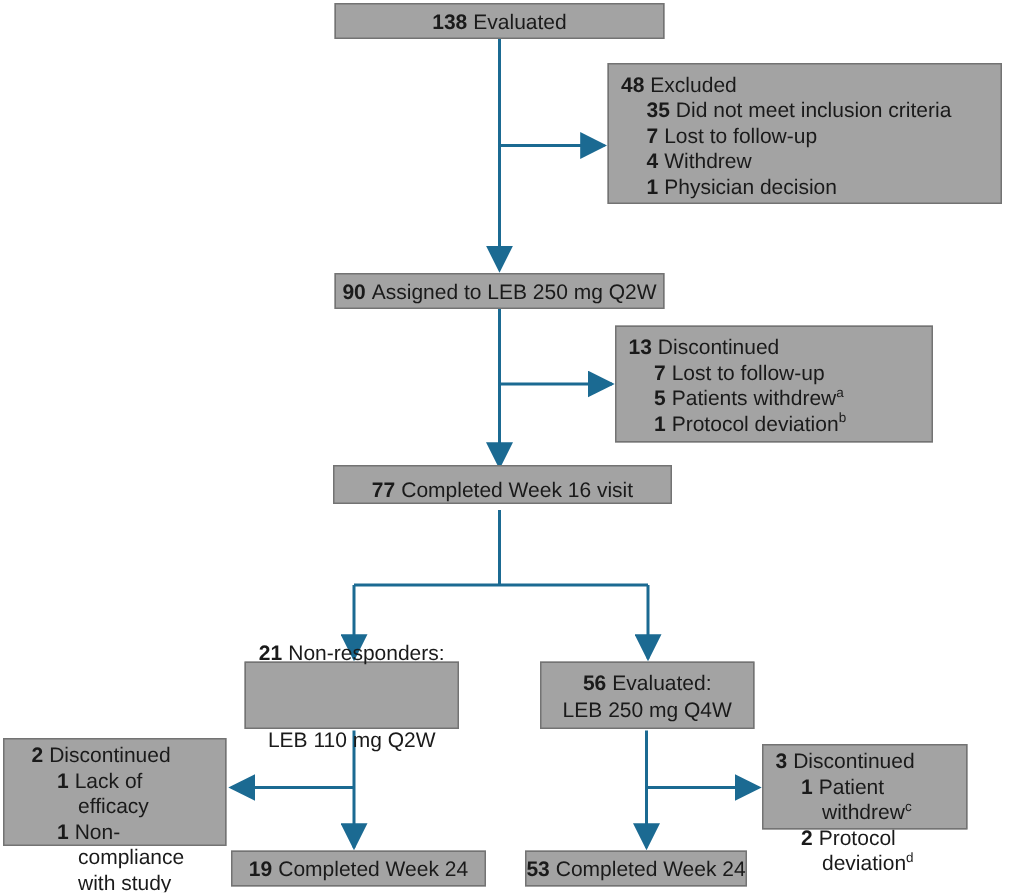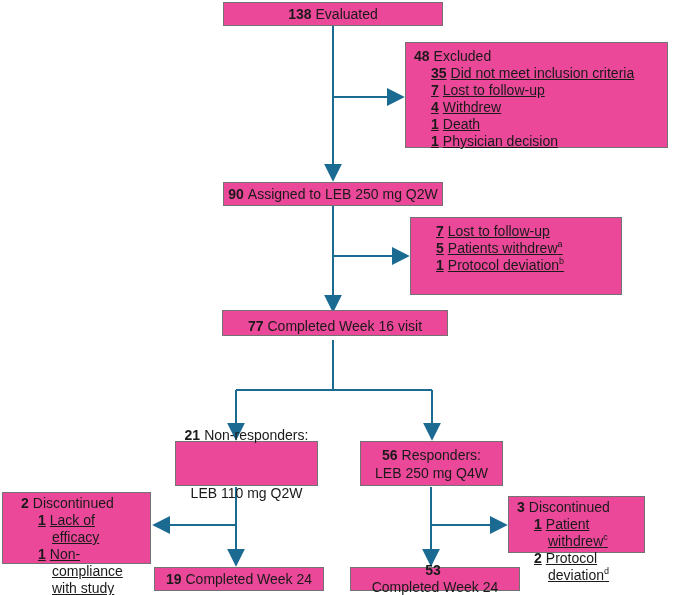--- a/index.html
+++ b/index.html
@@ -28,21 +28,21 @@
     stroke: var(--arrow, #1b6a92);
     stroke-width: 2;
   }
   .overlay marker path {
     fill: var(--arrow, #1b6a92);
     stroke: none;
   }
   .box {
     position: absolute;
     box-sizing: border-box;
-    background: #ec4899;
+    background: #a3a3a3;
     border: 1px solid var(--border, #737373);
     line-height: 17px;
   }
   .box b { margin-right: 4px; font-weight: 700; }
   .center-box {
     display: flex;
     align-items: center;
     justify-content: center;
     white-space: nowrap;
   }
@@ -54,21 +54,20 @@
     text-align: center;
     line-height: 18px;
   }
   .list-box {
     padding: 5px 8px;
   }
   .reason {
     margin-left: 17px;
     padding-left: 14px;
     text-indent: -14px;
-    text-decoration: underline;
   }
   sup {
     font-size: 9px;
     line-height: 0;
   }
 </style>
 </head>
 <body>
 
 <div class="canvas">
@@ -91,70 +90,70 @@
     <path class="arrow" d="M236,525 H154" marker-end="url(#ah)"></path>
     <path class="arrow" d="M431,487 V565" marker-end="url(#ah)"></path>
     <path class="arrow" d="M431,525 H506" marker-end="url(#ah)"></path>
   </svg>
 
   <div class="box center-box" style="left:223px; top:2px; width:220px; height:24px;">
     <b>138</b>
       <span>Evaluated</span>
   </div>
 
-  <div class="box list-box" style="left:405px; top:42px; width:263px; height:106px;">
+  <div class="box list-box" style="left:405px; top:42px; width:263px; height:94px;">
     <div><b>48</b><span>Excluded</span></div>
     <div class="reason"><b>35</b><span>Did not meet inclusion criteria</span><sup></sup></div>
     <div class="reason"><b>7</b><span>Lost to follow-up</span><sup></sup></div>
     <div class="reason"><b>4</b><span>Withdrew</span><sup></sup></div>
-    <div class="reason"><b>1</b><span>Death</span><sup></sup></div>
     <div class="reason"><b>1</b><span>Physician decision</span><sup></sup></div>
   </div>
 
   <div class="box center-box" style="left:223px; top:182px; width:220px; height:24px;">
     <b>90</b>
       <span>Assigned to LEB 250 mg Q2W</span>
   </div>
 
   <div class="box list-box" style="left:410px; top:217px; width:212px; height:78px;">
+    <div><b>13</b><span>Discontinued</span></div>
     <div class="reason"><b>7</b><span>Lost to follow-up</span><sup></sup></div>
     <div class="reason"><b>5</b><span>Patients withdrew</span><sup>a</sup></div>
     <div class="reason"><b>1</b><span>Protocol deviation</span><sup>b</sup></div>
   </div>
 
   <div class="box center-box" style="left:222px; top:310px; width:226px; height:26px;align-items:flex-end;">
     <b>77</b>
       <span>Completed Week 16 visit</span>
   </div>
 
-  <div class="box split-box" style="left:175px; top:441px; width:143px; height:45px;gap:40px;">
+  <div class="box split-box" style="left:163px; top:441px; width:143px; height:45px;gap:40px;">
     <div><b>21</b><span>Non-responders:</span></div>
     <div>LEB 110 mg Q2W</div>
   </div>
 
   <div class="box split-box" style="left:360px; top:441px; width:143px; height:45px;">
-    <div><b>56</b><span>Responders:</span></div>
+    <div><b>56</b><span>Evaluated:</span></div>
     <div>LEB 250 mg Q4W</div>
   </div>
 
   <div class="box list-box" style="left:2px; top:492px; width:149px; height:72px; padding:2px 18px;">
     <div><b>2</b><span>Discontinued</span></div>
     <div class="reason"><b>1</b><span>Lack of efficacy</span><sup></sup></div>
     <div class="reason"><b>1</b><span>Non-compliance with study drug</span><sup></sup></div>
   </div>
 
   <div class="box list-box" style="left:508px; top:496px; width:137px; height:57px; padding:2px 8px;">
     <div><b>3</b><span>Discontinued</span></div>
     <div class="reason"><b>1</b><span>Patient withdrew</span><sup>c</sup></div>
     <div class="reason"><b>2</b><span>Protocol deviation</span><sup>d</sup></div>
   </div>
 
   <div class="box center-box" style="left:154px; top:567px; width:170px; height:24px;">
     <b>19</b>
       <span>Completed Week 24</span>
   </div>
 
-  <div class="box center-box" style="left:350px; top:567px; width:170px; height:24px;flex-direction:column;">
+  <div class="box center-box" style="left:350px; top:567px; width:148px; height:24px;">
     <b>53</b>
       <span>Completed Week 24</span>
   </div>
 
 </div>
 
 </body></html>

